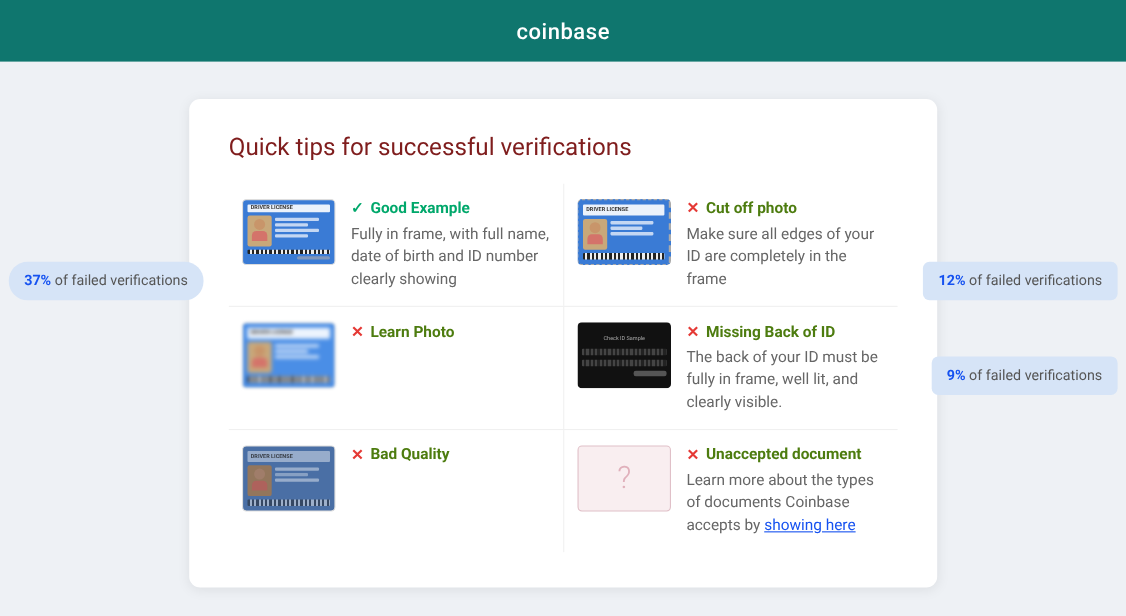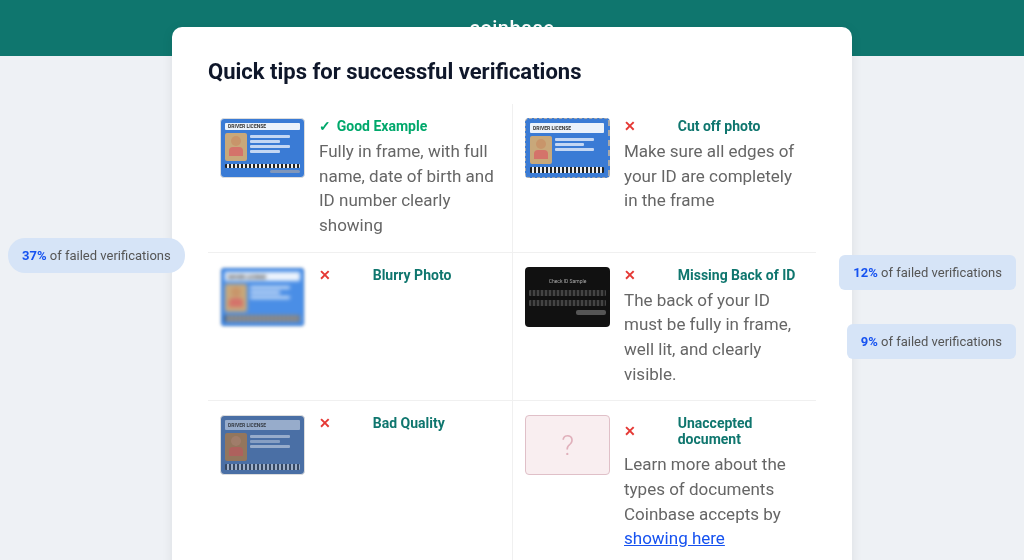--- a/index.html
+++ b/index.html
@@ -35,22 +35,22 @@
       background: white;
       border-radius: 10px;
       padding: 32px 36px;
       width: 680px;
       box-shadow: 0 2px 12px rgba(0,0,0,0.08);
       position: relative;
       z-index: 2;
     }
     .card-title {
       font-size: 22px;
-      font-weight: 700;
-      color: #0f172a;
+      font-weight: 400;
+      color: #7f1d1d;
       margin-bottom: 20px;
     }
     .tips-grid {
       display: grid;
       grid-template-columns: 1fr 1fr;
       gap: 0;
     }
     .tip-row {
       display: flex;
       align-items: flex-start;
@@ -221,23 +221,23 @@
     .icon-x {
       color: #e53935;
       font-size: 14px;
       font-weight: bold;
     }
     .tip-title {
       font-size: 14px;
       font-weight: 700;
     }
     .tip-title.good { color: #00a86b; }
-    .tip-title.bad { color: #0f766e; margin-left: 36px; }
+    .tip-title.bad { color: #4d7c0f; }
     .tip-desc {
-      font-size: 17px;
+      font-size: 14px;
       color: #666;
       line-height: 1.45;
     }
     .tip-desc a {
       color: #1652f0;
       text-decoration: underline;
     }
     .tip-divider-h {
       border: none;
       border-top: 1px solid #f0f0f0;
@@ -252,21 +252,21 @@
       border-radius: 6px;
       padding: 10px 14px;
       font-size: 13px;
       color: #1652f0;
       font-weight: 600;
       white-space: nowrap;
       z-index: 3;
     }
     .badge-left-1 { left: 8px; top: 182px; border-radius: 17px; }
     .badge-left-2 { left: 8px; top: 336px; }
-    .badge-right-1 { right: 8px; top: 199px; }
+    .badge-right-1 { right: 8px; top: 182px; }
     .badge-right-2 { right: 8px; top: 268px; }
     .badge-right-3 { right: 8px; top: 356px; }
 
     .badge-pct {
       color: #1652f0;
       font-weight: 700;
     }
     .badge-text {
       color: #555;
       font-weight: 400;
@@ -375,21 +375,21 @@
                 <div class="id-line short"></div>
                 <div class="id-line medium"></div>
               </div>
             </div>
             <div class="id-barcode"></div>
           </div>
         </div>
         <div class="tip-content">
           <div class="tip-title-row">
             <span class="icon-x">✕</span>
-            <span class="tip-title bad">Blurry Photo</span>
+            <span class="tip-title bad">Learn Photo</span>
           </div>
         </div>
       </div>
 
       <div class="tip-row" style="border-left:1px solid #f0f0f0;">
         <div class="tip-image">
           <div class="missing-back-inner">
             <div class="missing-back-text">Check ID Sample</div>
             <div class="missing-back-bar"></div>
             <div class="missing-back-bar"></div>

